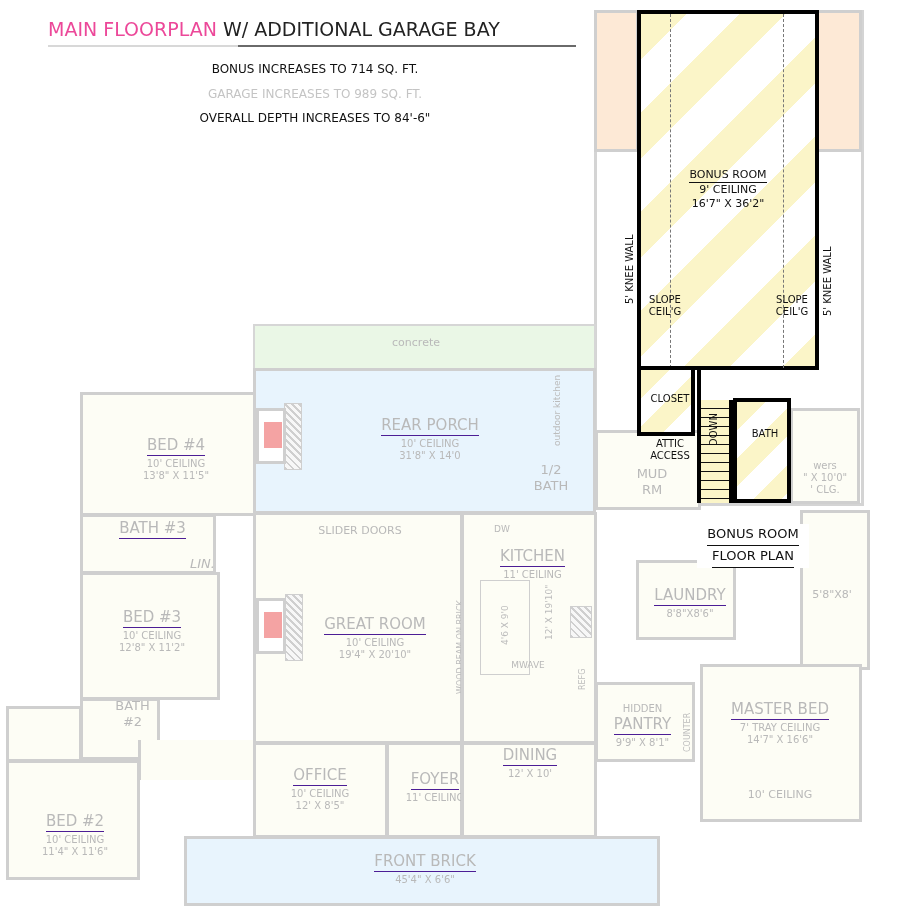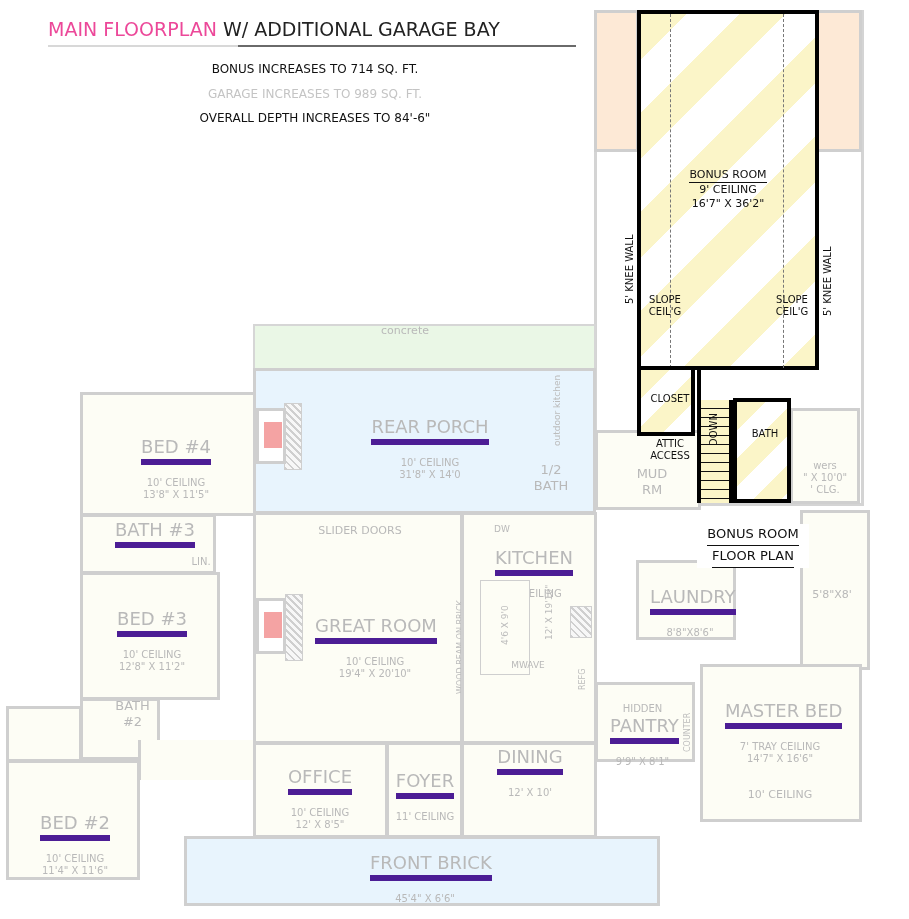--- a/index.html
+++ b/index.html
@@ -16,21 +16,21 @@
   .l1 { top: 62px; color: #111; }
   .l2 { top: 87px; color: #c4c4c4; }
   .l3 { top: 111px; color: #111; }
 
   
   .room { position: absolute; background: #fdfdf5; border: 3px solid #cfcfcf; box-sizing: border-box; }
   .porch { position: absolute; background: #e8f4fd; border: 3px solid #cfcfcf; box-sizing: border-box; }
   .green { position: absolute; background: #eaf7e6; border: 2px solid #d6d6d6; box-sizing: border-box; }
   .peach { position: absolute; background: #fde9d6; border: 3px solid #cfcfcf; box-sizing: border-box; }
   .label { position: absolute; text-align: center; color: #b9b9b9; font-size: 11px; line-height: 1.2; white-space: nowrap; }
-  .label .n { font-size: 18px; border-bottom: 6px solid #4c1d95; display: inline-block; padding-bottom: 1px; margin-bottom: 12px; }
+  .label .n { font-size: 15px; border-bottom: 1px solid #4c1d95; display: inline-block; padding-bottom: 1px; margin-bottom: 2px; }
   .label .s { font-size: 10px; display: block; }
   .vlabel { position: absolute; color: #bcbcbc; font-size: 9px; white-space: nowrap; transform: rotate(-90deg); transform-origin: left top; }
   .fire { position: absolute; background: #f4a3a3; }
   .brick { position: absolute; background: repeating-linear-gradient(45deg,#cfcfcf 0 2px,#f7f7f7 2px 5px); border: 1px solid #cfcfcf; }
 
   
   .bonus { position: absolute; left: 637px; top: 10px; width: 182px; height: 360px; border: 4px solid #000; box-sizing: border-box;
            background: repeating-linear-gradient(135deg, #fbf5c8 0 32px, #ffffff 32px 70px); }
   .dash-v { position: absolute; width: 0; border-left: 1px dashed #777; }
   .bonus-label { position: absolute; left: 672px; top: 168px; width: 112px; text-align: center; font-size: 11px; line-height: 1.25; color: #111; }
@@ -58,21 +58,21 @@
 <div class="abs hdr-underline-r"></div>
 <div class="abs hdr-line l1">BONUS INCREASES TO 714 SQ. FT.</div>
 <div class="abs hdr-line l2">GARAGE INCREASES TO 989 SQ. FT.</div>
 <div class="abs hdr-line l3">OVERALL DEPTH INCREASES TO 84'-6"</div>
 
 <div class="room" style="left:594px;top:10px;width:270px;height:496px;background:#fff;border-color:#d4d4d4;"></div>
 <div class="peach" style="left:594px;top:10px;width:45px;height:142px;"></div>
 <div class="peach" style="left:816px;top:10px;width:46px;height:142px;"></div>
 
 <div class="green" style="left:253px;top:324px;width:343px;height:46px;"></div>
-<div class="label" style="left:370px;top:324px;width:70px;">concrete</div>
+<div class="label" style="left:370px;top:336px;width:70px;text-align:right;">concrete</div>
 
 <div class="porch" style="left:253px;top:368px;width:343px;height:146px;"></div>
 <div class="label" style="left:360px;top:416px;width:140px;">
   <span class="n">REAR PORCH</span>
   <span class="s">10' CEILING</span>
   <span class="s">31'8" X 14'0</span>
 </div>
 <div class="vlabel" style="left:552px;top:446px;">outdoor kitchen</div>
 <div class="label" style="left:530px;top:462px;width:42px;font-size:13px;">
   <span class="s" style="font-size:13px">1/2</span>
@@ -87,21 +87,21 @@
 <div class="label" style="left:136px;top:436px;width:80px;">
   <span class="n">BED #4</span>
   <span class="s">10' CEILING</span>
   <span class="s">13'8" X 11'5"</span>
 </div>
 
 <div class="room" style="left:80px;top:514px;width:136px;height:60px;"></div>
 <div class="label" style="left:115px;top:519px;width:75px;">
   <span class="n">BATH #3</span>
 </div>
-<div class="label" style="left:190px;top:556px;width:22px;font-size:10px;">LIN.</div>
+<div class="label" style="left:190px;top:556px;width:22px;font-size:13px;font-style:italic;">LIN.</div>
 
 <div class="room" style="left:253px;top:512px;width:210px;height:232px;"></div>
 <div class="label" style="left:305px;top:524px;width:110px;">SLIDER DOORS</div>
 <div class="label" style="left:315px;top:615px;width:120px;">
   <span class="n">GREAT ROOM</span>
   <span class="s">10' CEILING</span>
   <span class="s">19'4" X 20'10"</span>
 </div>
 <div class="vlabel" style="left:456px;top:694px;font-size:8px;">WOOD BEAM ON BRICK</div>
 
@@ -146,21 +146,21 @@
 <div class="room" style="left:138px;top:740px;width:118px;height:40px;border-top:none;border-bottom:none;"></div>
 
 <div class="room" style="left:253px;top:742px;width:135px;height:96px;"></div>
 <div class="label" style="left:280px;top:766px;width:80px;">
   <span class="n">OFFICE</span>
   <span class="s">10' CEILING</span>
   <span class="s">12' X 8'5"</span>
 </div>
 
 <div class="room" style="left:386px;top:742px;width:77px;height:96px;"></div>
-<div class="label" style="left:390px;top:770px;width:70px;">
+<div class="label" style="left:400px;top:770px;width:70px;">
   <span class="n">FOYER</span>
   <span class="s">11' CEILING</span>
 </div>
 
 <div class="room" style="left:461px;top:742px;width:136px;height:96px;"></div>
 <div class="label" style="left:495px;top:746px;width:70px;">
   <span class="n">DINING</span>
   <span class="s">12' X 10'</span>
 </div>
 

